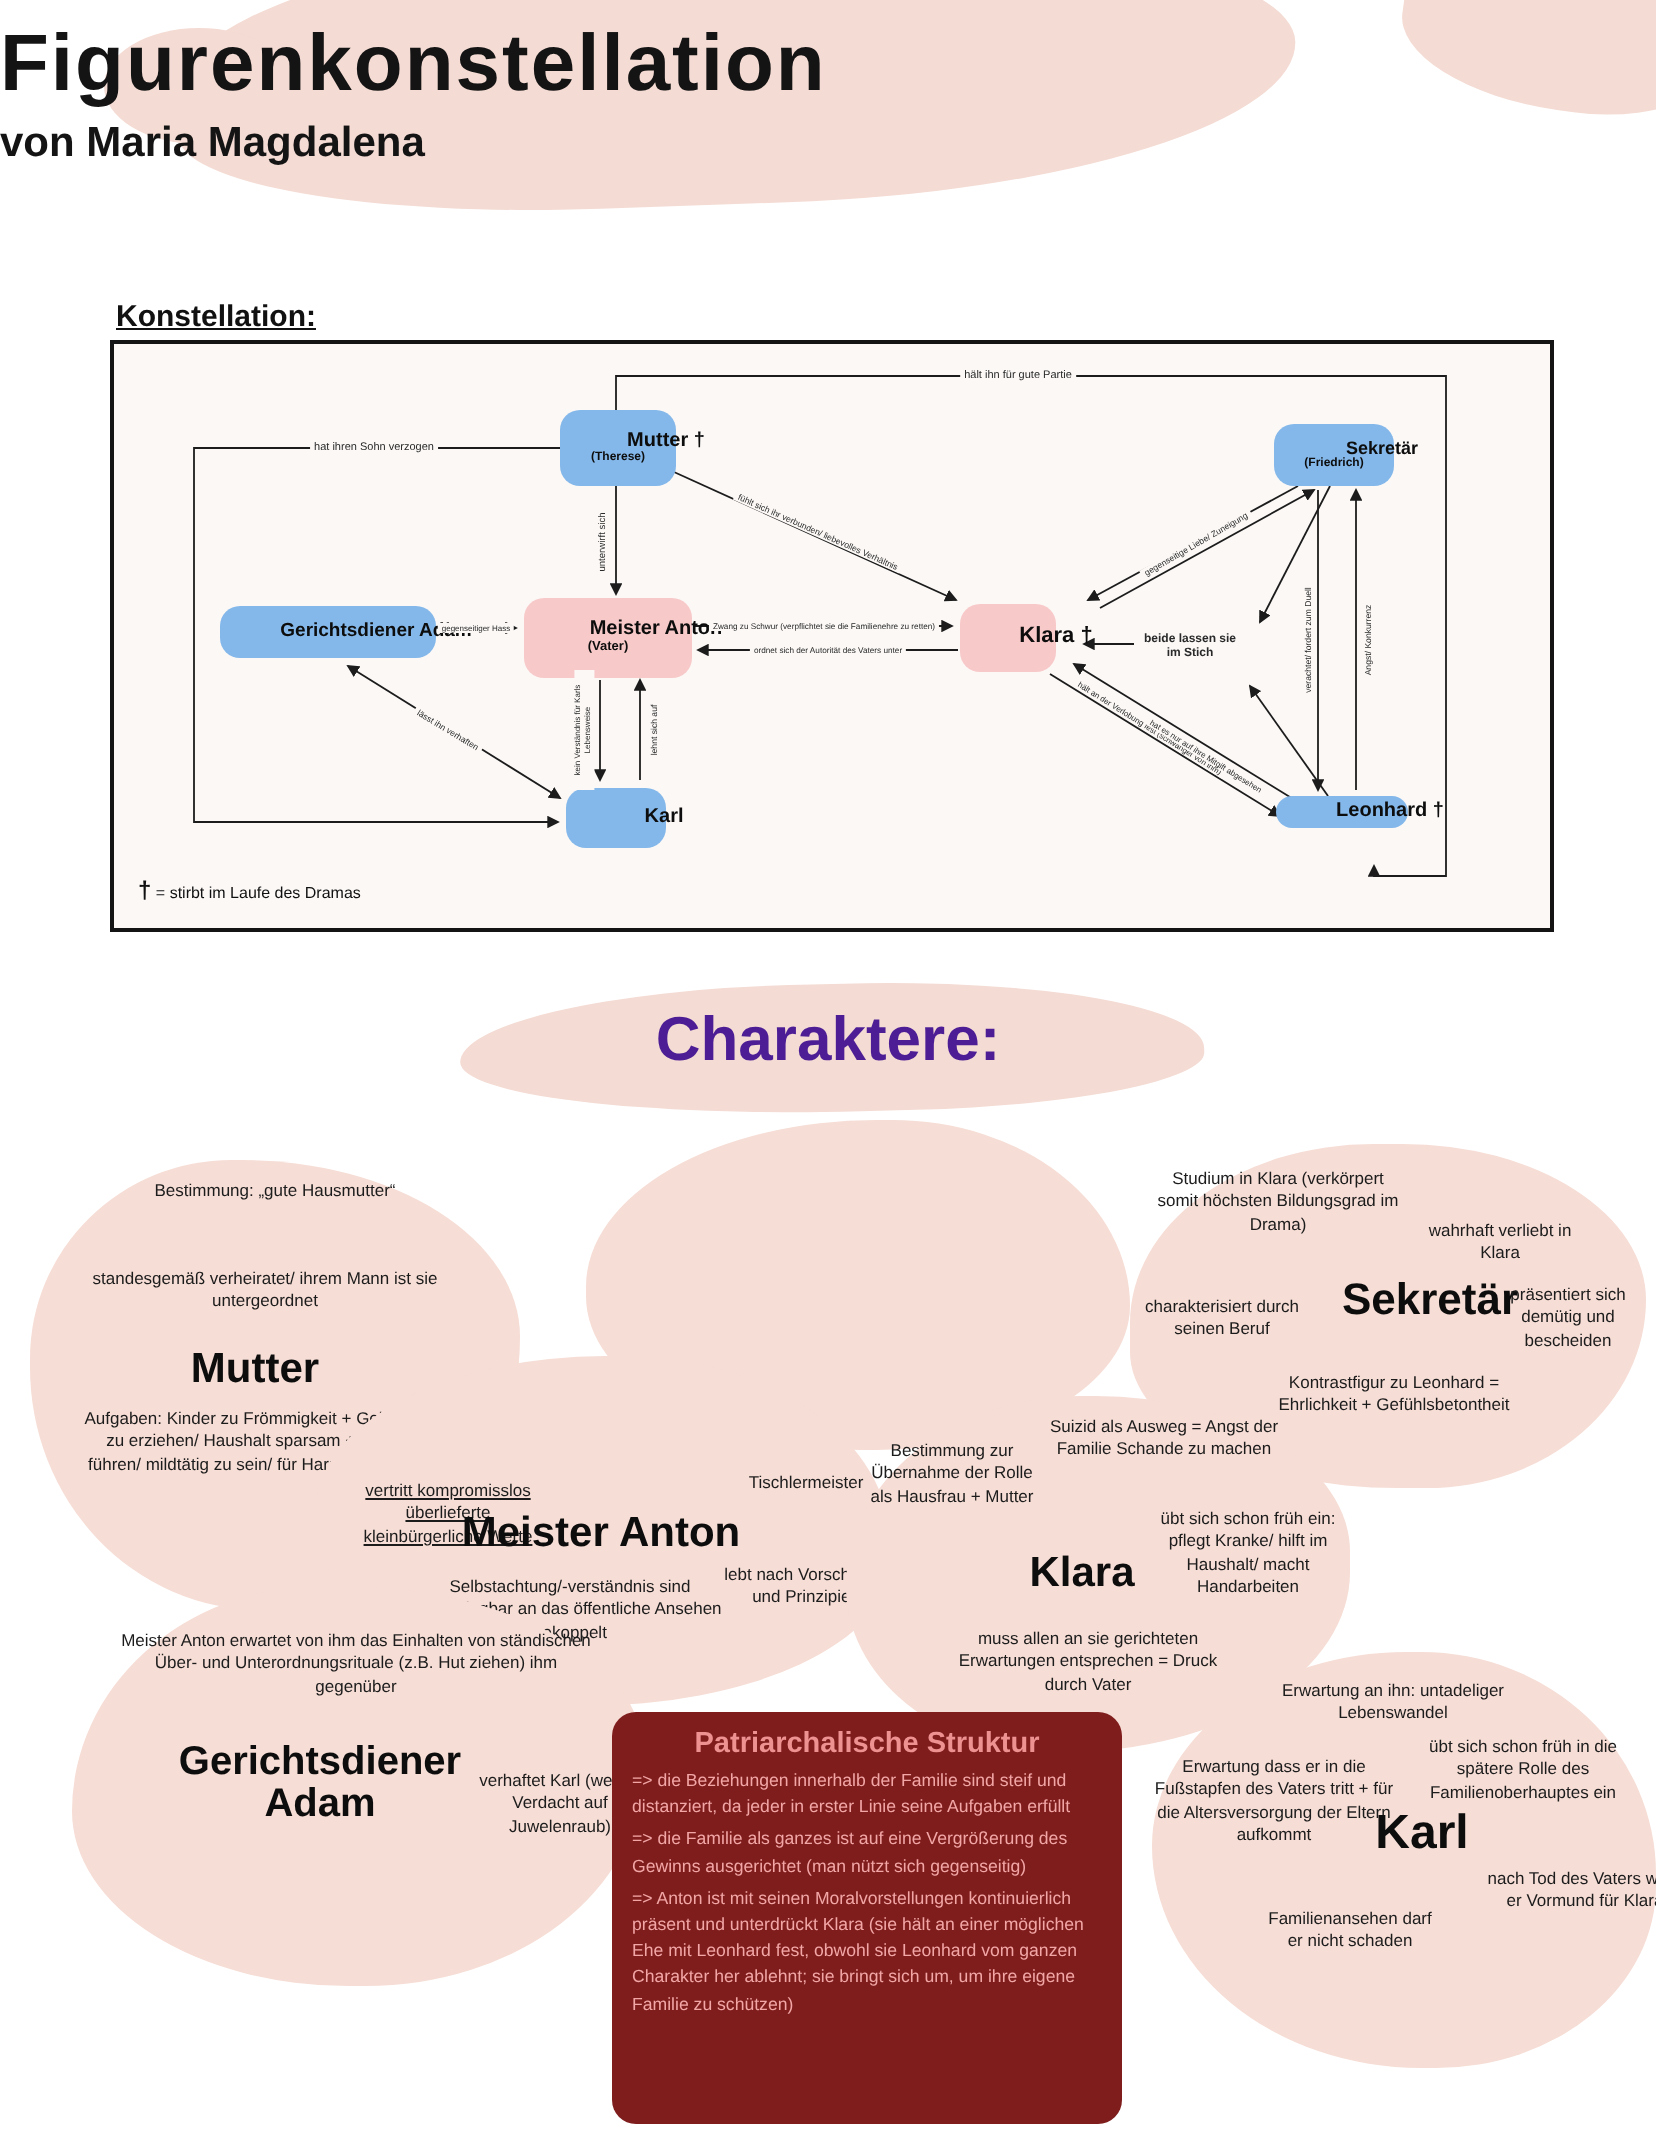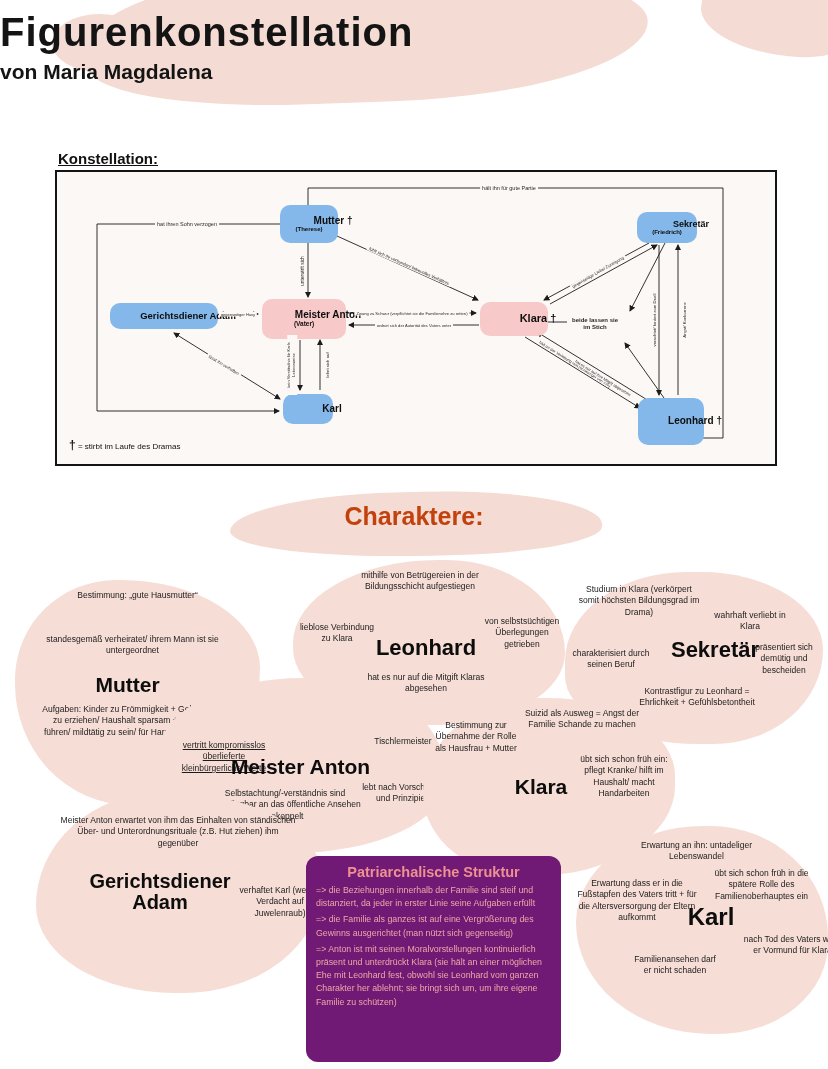--- a/index.html
+++ b/index.html
@@ -4,42 +4,42 @@
 <style>
   html,body{margin:0;padding:0;}
   body{font-family:"Liberation Sans",sans-serif;background:#ffffff;}
   #page{position:relative;width:828px;height:1069px;background:#ffffff;overflow:hidden;}
 
   .blob{position:absolute;background:#f4dbd3;}
   .big-title{position:absolute;left:0;width:828px;top:10px;font-size:40px;font-weight:bold;color:#141414;letter-spacing:1px;}
   .sub-title{position:absolute;left:0;width:828px;top:60px;font-size:21px;font-weight:bold;color:#141414;}
 
   .section-label{position:absolute;font-weight:bold;color:#111;text-decoration:underline;font-size:15px;}
-  .charaktere-title{position:absolute;left:0;width:828px;top:502px;text-align:center;font-size:25px;font-weight:bold;color:#c2410c;}
+  .charaktere-title{position:absolute;left:0;width:828px;top:502px;text-align:center;font-size:31px;font-weight:bold;color:#4c1d95;}
 
   
   #constellation{position:absolute;left:55px;top:170px;width:718px;height:292px;border:2px solid #141414;background:#fbf8f6;}
   #constellation svg{position:absolute;left:0;top:0;}
   #constellation svg line,#constellation svg polyline{stroke:#1c1c1c;stroke-width:0.9;fill:none;}
   .node{position:absolute;border-radius:10px;display:flex;flex-direction:column;justify-content:center;align-items:center;color:#0d0d0d;line-height:1.05;}
   .node.blue{background:#84b8ea;}
   .node.pink{background:#f8c9c9;}
   .node .t{font-weight:bold;font-size:10px;white-space:nowrap;margin-left:48px;}
   .node .s{font-weight:bold;font-size:6px;white-space:nowrap;}
   .elabel{position:absolute;font-size:5.5px;color:#2a2a2a;background:#fbf8f6;padding:0 2px;white-space:nowrap;transform:translate(-50%,-50%);}
   .legend{position:absolute;left:12px;top:266px;font-size:8px;color:#111;}
   .legend b{font-size:12px;}
 
   
   .charblob{position:absolute;background:#f6ddd5;}
   .cgroup{position:absolute;}
   .note{position:absolute;font-size:8.5px;line-height:1.35;text-align:center;color:#1c1c1c;}
   .cname{position:absolute;font-weight:bold;color:#0d0d0d;text-align:center;line-height:1.05;}
 
-  #patriarchy{position:absolute;left:306px;top:856px;width:255px;height:206px;background:#701a75;border-radius:12px;}
+  #patriarchy{position:absolute;left:306px;top:856px;width:255px;height:206px;background:#7f1d1d;border-radius:12px;}
   #patriarchy .ph{margin:8px 6px 4px 6px;text-align:center;font-size:14.5px;font-weight:bold;color:#ee9191;}
   #patriarchy .pp{margin:0 10px 3px 10px;font-size:8.8px;line-height:1.5;color:#f2a6a6;text-align:left;}
 </style>
 </head>
 <body>
 
 <div id="page">
 
   <div class="blob" style="left:88px;top:-30px;width:560px;height:132px;border-radius:48% 52% 55% 45% / 62% 55% 65% 40%;transform:rotate(-2deg);"></div>
   <div class="blob" style="left:52px;top:14px;width:95px;height:58px;border-radius:50%;"></div>
@@ -86,27 +86,27 @@
       <div class="t" style="font-size:9px;">Sekretär</div>
       <div class="s">(Friedrich)</div>
     </div>
     <div class="node blue" style="left:53px;top:131px;width:108px;height:26px;">
       <div class="t" style="font-size:9.5px;">Gerichtsdiener Adam</div>
     </div>
     <div class="node pink" style="left:205px;top:127px;width:84px;height:40px;">
       <div class="t">Meister Anton</div>
       <div class="s" style="font-size:6.5px;">(Vater)</div>
     </div>
-    <div class="node pink" style="left:423px;top:130px;width:68px;height:34px;">
+    <div class="node pink" style="left:423px;top:130px;width:48px;height:34px;">
       <div class="t" style="font-size:11px;">Klara †</div>
     </div>
     <div class="node blue" style="left:226px;top:222px;width:50px;height:30px;">
       <div class="t">Karl</div>
     </div>
-    <div class="node blue" style="left:581px;top:226px;width:66px;height:47px;">
+    <div class="node blue" style="left:581px;top:226px;width:66px;height:16px;">
       <div class="t">Leonhard †</div>
     </div>
 
     <div class="elabel" style="left:130px;top:52px;">hat ihren Sohn verzogen</div>
     <div class="elabel" style="left:452px;top:16px;">hält ihn für gute Partie</div>
     <div class="elabel" style="left:245px;top:99px;font-size:4.8px;transform:translate(-50%,-50%) rotate(-90deg);">unterwirft sich</div>
     <div class="elabel" style="left:352px;top:94px;font-size:4.3px;transform:translate(-50%,-50%) rotate(24deg);">fühlt sich ihr verbunden/ liebevolles Verhältnis</div>
     <div class="elabel" style="left:541px;top:100px;font-size:4.3px;transform:translate(-50%,-50%) rotate(-30deg);">gegenseitige Liebe/ Zuneigung</div>
     <div class="elabel" style="left:538px;top:152px;width:52px;white-space:normal;font-weight:bold;font-size:6px;text-align:center;line-height:1.2;">beide lassen sie im Stich</div>
     <div class="elabel" style="left:597px;top:148px;font-size:4.3px;transform:translate(-50%,-50%) rotate(-90deg);">verachtet/ fordert zum Duell</div>
@@ -131,27 +131,20 @@
 
   <div class="charblob" style="left:15px;top:580px;width:245px;height:225px;border-radius:42% 58% 52% 48% / 45% 40% 62% 55%;"></div>
   <div class="cgroup" style="left:15px;top:580px;width:245px;height:225px;">
     <div class="note" style="left:60px;top:10px;width:125px;">Bestimmung: „gute Hausmutter“</div>
     <div class="note" style="left:15px;top:54px;width:205px;">standesgemäß verheiratet/ ihrem Mann ist sie untergeordnet</div>
     <div class="cname" style="left:0;top:94px;width:225px;font-size:21px;">Mutter</div>
     <div class="note" style="left:25px;top:124px;width:180px;">Aufgaben: Kinder zu Frömmigkeit + Gehorsam zu erziehen/ Haushalt sparsam + reinlich führen/ mildtätig zu sein/ für Harmonie sorgen</div>
   </div>
 
   <div class="charblob" style="left:293px;top:560px;width:272px;height:165px;border-radius:55% 45% 48% 52% / 52% 58% 45% 48%;"></div>
-  <div class="cgroup" style="left:293px;top:560px;width:272px;height:165px;">
-    <div class="note" style="left:62px;top:10px;width:130px;">mithilfe von Betrügereien in der Bildungsschicht aufgestiegen</div>
-    <div class="note" style="left:5px;top:62px;width:78px;">lieblose Verbindung zu Klara</div>
-    <div class="cname" style="left:58px;top:76px;width:150px;font-size:22px;">Leonhard</div>
-    <div class="note" style="left:188px;top:56px;width:82px;">von selbstsüchtigen Überlegungen getrieben</div>
-    <div class="note" style="left:72px;top:112px;width:122px;">hat es nur auf die Mitgift Klaras abgesehen</div>
-  </div>
 
   <div class="charblob" style="left:565px;top:572px;width:258px;height:172px;border-radius:50% 50% 45% 55% / 55% 48% 58% 42%;"></div>
   <div class="cgroup" style="left:565px;top:572px;width:258px;height:172px;">
     <div class="note" style="left:10px;top:12px;width:128px;">Studium in Klara (verkörpert somit höchsten Bildungsgrad im Drama)</div>
     <div class="note" style="left:145px;top:38px;width:80px;">wahrhaft verliebt in Klara</div>
     <div class="note" style="left:0px;top:76px;width:92px;">charakterisiert durch seinen Beruf</div>
     <div class="cname" style="left:82px;top:66px;width:136px;font-size:22px;">Sekretär</div>
     <div class="note" style="left:180px;top:70px;width:78px;">präsentiert sich demütig und bescheiden</div>
     <div class="note" style="left:62px;top:114px;width:140px;">Kontrastfigur zu Leonhard = Ehrlichkeit + Gefühlsbetontheit</div>
   </div>
@@ -164,20 +157,21 @@
     <div class="note" style="left:48px;top:110px;width:158px;">Selbstachtung/-verständnis sind unabdingbar an das öffentliche Ansehen gekoppelt</div>
     <div class="note" style="left:203px;top:104px;width:84px;">lebt nach Vorschriften und Prinzipien</div>
   </div>
 
   <div class="charblob" style="left:423px;top:698px;width:252px;height:178px;border-radius:48% 52% 58% 42% / 55% 45% 52% 48%;"></div>
   <div class="cgroup" style="left:423px;top:698px;width:252px;height:178px;">
     <div class="note" style="left:8px;top:22px;width:90px;">Bestimmung zur Übernahme der Rolle als Hausfrau + Mutter</div>
     <div class="note" style="left:100px;top:10px;width:118px;">Suizid als Ausweg = Angst der Familie Schande zu machen</div>
     <div class="cname" style="left:58px;top:78px;width:120px;font-size:21px;">Klara</div>
     <div class="note" style="left:152px;top:56px;width:98px;">übt sich schon früh ein: pflegt Kranke/ hilft im Haushalt/ macht Handarbeiten</div>
+    <div class="note" style="left:50px;top:116px;width:142px;">muss allen an sie gerichteten Erwartungen entsprechen = Druck durch Vater</div>
   </div>
 
   <div class="charblob" style="left:36px;top:793px;width:285px;height:200px;border-radius:45% 55% 50% 50% / 58% 42% 55% 45%;"></div>
   <div class="cgroup" style="left:36px;top:793px;width:285px;height:200px;">
     <div class="note" style="left:22px;top:22px;width:240px;">Meister Anton erwartet von ihm das Einhalten von ständischen Über- und Unterordnungsrituale (z.B. Hut ziehen) ihm gegenüber</div>
     <div class="cname" style="left:38px;top:78px;width:172px;font-size:20px;">Gerichtsdiener Adam</div>
     <div class="note" style="left:203px;top:92px;width:82px;">verhaftet Karl (wegen Verdacht auf Juwelenraub)</div>
   </div>
 
   <div class="charblob" style="left:576px;top:826px;width:252px;height:208px;border-radius:52% 48% 45% 55% / 48% 55% 45% 55%;"></div>

